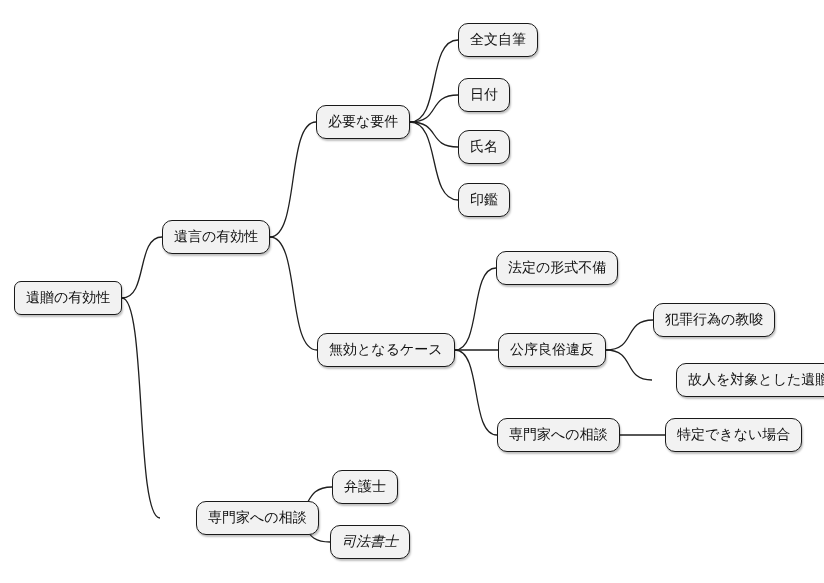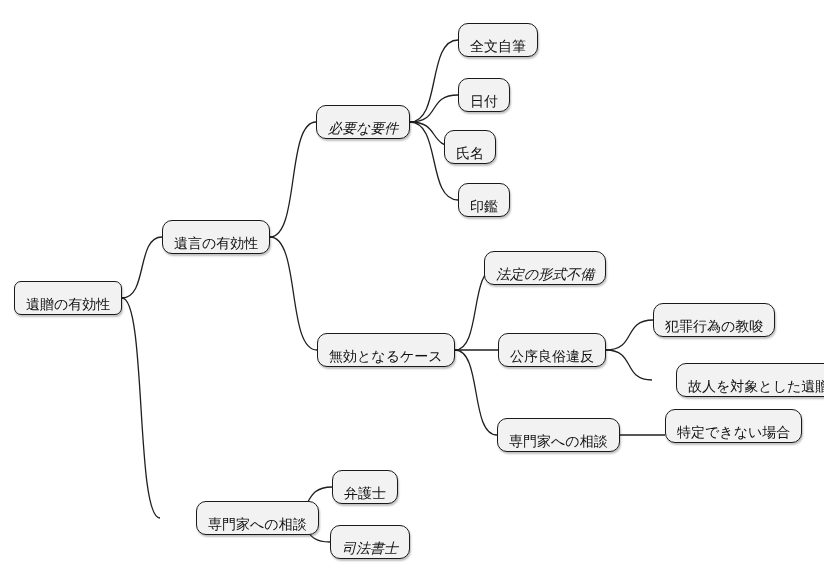--- a/index.html
+++ b/index.html
@@ -22,21 +22,21 @@
     width: 824px;
     height: 583px;
     pointer-events: none;
   }
   .node {
     position: absolute;
     transform: translateY(-50%);
     box-sizing: border-box;
     height: 34px;
     line-height: 30px;
-    padding: 7px 11px;
+    padding: 0 11px;
     background: var(--node-fill, #f2f2f2);
     border: 1.5px solid var(--node-border, #1a1a1a);
     border-radius: 10px;
     box-shadow: 1px 2px 2px rgba(0,0,0,0.25);
     font-size: 14px;
     color: var(--text-color, #111111);
     white-space: nowrap;
     cursor: default;
   }
   .edge {
@@ -63,29 +63,29 @@
       <path d="M 606 350 C 635.9 350, 622.1 380, 652 380" class="edge"></path>
       <path d="M 455 350 C 482.3 350, 469.7 435, 497 435" class="edge"></path>
       <path d="M 619 435 C 648.9 435, 635.1 435, 665 435" class="edge"></path>
       <path d="M 122 298 C 146.7 298, 135.3 518, 160 518" class="edge"></path>
       <path d="M 283 518 C 314.85 518, 300.15 487, 332 487" class="edge"></path>
       <path d="M 283 518 C 313.55 518, 299.45 542, 330 542" class="edge"></path>
     </svg>
   <div id="nodes">
       <div class="node" id="n-root" style="left: 14px; top: 298px; border-radius: 7px;">遺贈の有効性</div>
       <div class="node" id="n-will-validity" style="left: 162px; top: 237px;">遺言の有効性</div>
-      <div class="node" id="n-requirements" style="left: 316px; top: 122px; font-style: italic;">必要な要件</div>
+      <div class="node" id="n-requirements" style="left: 316px; top: 122px;">必要な要件</div>
       <div class="node" id="n-handwritten" style="left: 458px; top: 40px;">全文自筆</div>
       <div class="node" id="n-date" style="left: 458px; top: 95px;">日付</div>
-      <div class="node" id="n-name" style="left: 444px; top: 147px;">氏名</div>
+      <div class="node" id="n-name" style="left: 458px; top: 147px; border-radius: 11px;">氏名</div>
       <div class="node" id="n-seal" style="left: 458px; top: 200px; text-align: right;">印鑑</div>
       <div class="node" id="n-invalid-cases" style="left: 317px; top: 350px;">無効となるケース</div>
-      <div class="node" id="n-formal-defect" style="left: 484px; top: 268px; font-style: italic;">法定の形式不備</div>
+      <div class="node" id="n-formal-defect" style="left: 496px; top: 268px;">法定の形式不備</div>
       <div class="node" id="n-public-order" style="left: 498px; top: 350px;">公序良俗違反</div>
       <div class="node" id="n-crime-incitement" style="left: 653px; top: 320px;">犯罪行為の教唆</div>
       <div class="node" id="n-deceased-bequest" style="left: 676px; top: 380px;">故人を対象とした遺贈</div>
       <div class="node" id="n-no-legatee" style="left: 497px; top: 435px;">専門家への相談</div>
-      <div class="node" id="n-unidentifiable" style="left: 665px; top: 426px; text-align: right;">特定できない場合</div>
+      <div class="node" id="n-unidentifiable" style="left: 665px; top: 435px; text-align: right;">特定できない場合</div>
       <div class="node" id="n-expert-consult" style="left: 176px; top: 518px; margin-left: 20px;">専門家への相談</div>
       <div class="node" id="n-lawyer" style="left: 332px; top: 487px;">弁護士</div>
       <div class="node" id="n-scrivener" style="left: 330px; top: 542px; font-style: italic;">司法書士</div>
     </div>
 </div>
 
 </body></html>

